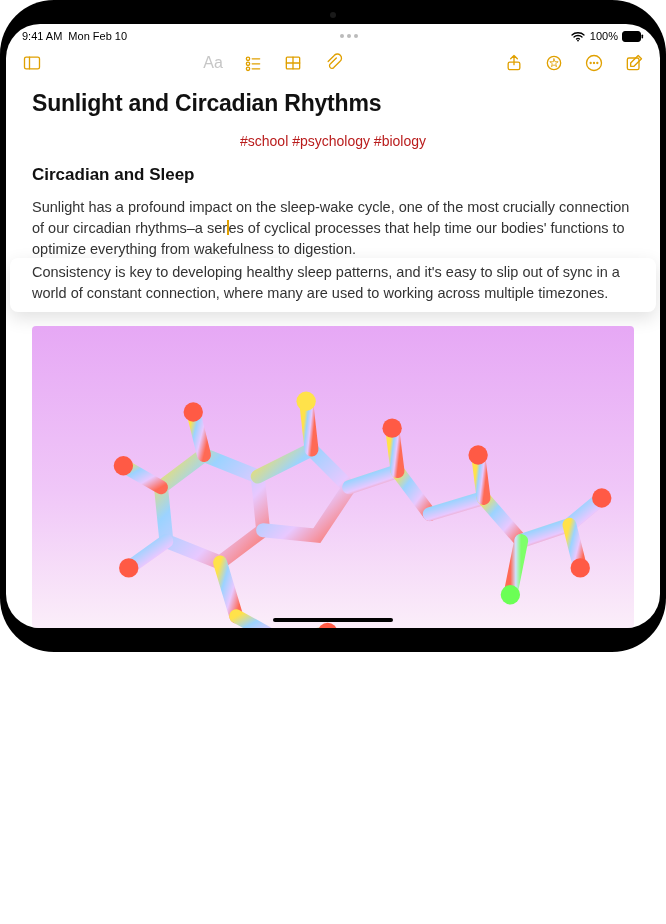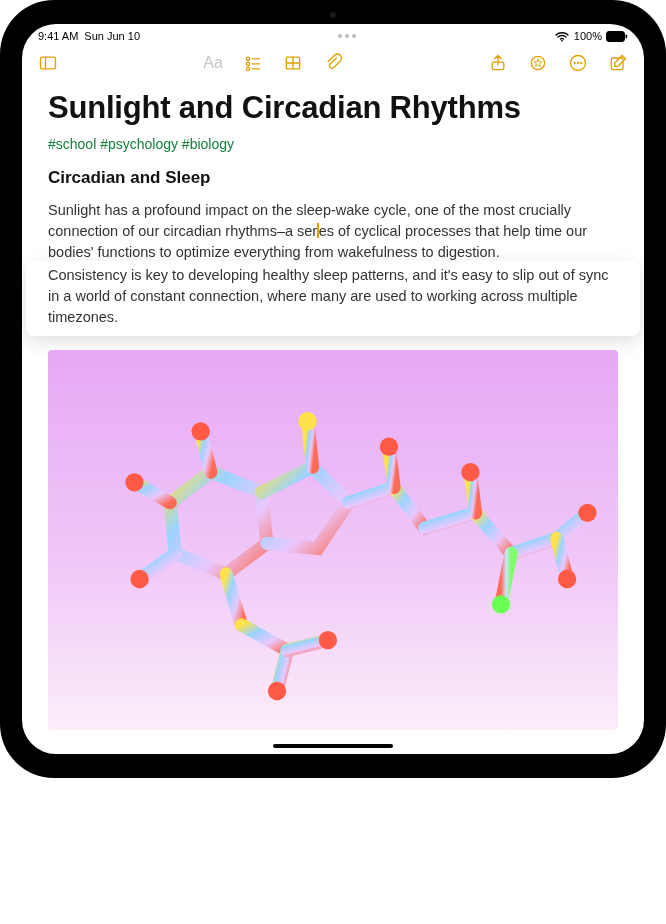--- a/index.html
+++ b/index.html
@@ -1,24 +1,24 @@
 <!DOCTYPE html>
 <html><head>
 <meta charset="utf-8">
 <style>
   * { box-sizing: border-box; margin: 0; padding: 0; }
   html, body { width: 666px; height: 924px; background: #fff; }
   body { font-family: -apple-system, "Helvetica Neue", Arial, sans-serif; }
 
   
   .device {
-    width: 666px; height: 778px;
+    width: 666px; height: 652px;
     background: #000;
     border-radius: 54px;
-    padding: 24px 22px;
+    padding: 24px 6px;
     position: relative;
   }
   .screen {
     width: 100%; height: 100%;
     background: #fff;
     border-radius: 34px;
     overflow: hidden;
     position: relative;
     display: flex;
     flex-direction: column;
@@ -57,22 +57,22 @@
   .tb-left { display:flex; gap:8px; }
   .tb-center { flex:1; display:flex; justify-content:center; gap:16px; }
   .tb-right { display:flex; gap:16px; }
   .tb-btn { width:24px; height:24px; display:flex; align-items:center; justify-content:center; color:#e0a000; }
   .tb-btn.dim { color:#c6c6c6; }
   .tb-btn svg { width:20px; height:20px; stroke:currentColor; fill:none; stroke-width:1.6; stroke-linecap:round; stroke-linejoin:round; }
   .tb-btn .txt { font-size:16px; font-weight:400; color:currentColor; }
 
   
   .content { flex:1; padding: 12px 26px 0 26px; overflow:hidden; display:flex; flex-direction:column; }
-  .title { font-size: 31px; font-weight: 700; color:#111; margin-bottom:10px; letter-spacing:-0.2px; }
-  .tags { color:#15803d; font-size:14px; margin-bottom:16px; }
+  .title { font-size: 23px; font-weight: 700; color:#111; margin-bottom:16px; letter-spacing:-0.2px; }
+  .tags { color:#b91c1c; font-size:14px; margin-bottom:16px;text-align:center; }
   .subtitle { font-size:17px; font-weight:700; color:#111; margin-bottom:12px; }
   .body-text { font-size:14.5px; line-height:1.45; color:#333; position:relative; }
 
   
   .overlay-block {
     position: relative;
     margin: -2px -22px 8px -22px;
     padding: 4px 22px 8px 22px;
     background: #fff;
     border-radius: 8px;
@@ -105,21 +105,21 @@
 
 <div class="device">
 
   <div class="camera"></div>
 
   <div class="screen">
 
     <div class="statusbar">
       <div class="status-left">
         <span>9:41 AM</span>
-        <span>Sun Jun 10</span>
+        <span>Mon Feb 10</span>
       </div>
       <div class="status-center">
         <span class="dot"></span>
           <span class="dot"></span>
           <span class="dot"></span>
       </div>
       <div class="status-right">
         <span class="wifi-icon">
           <svg width="14" height="11" viewBox="0 0 14 11">
               <path d="M1 4 C4 1 10 1 13 4 M3 6 C5 4 9 4 11 6 M5.5 8 C6.2 7.3 7.8 7.3 8.5 8" stroke="#000" stroke-width="1.3" fill="none" stroke-linecap="round"></path>

